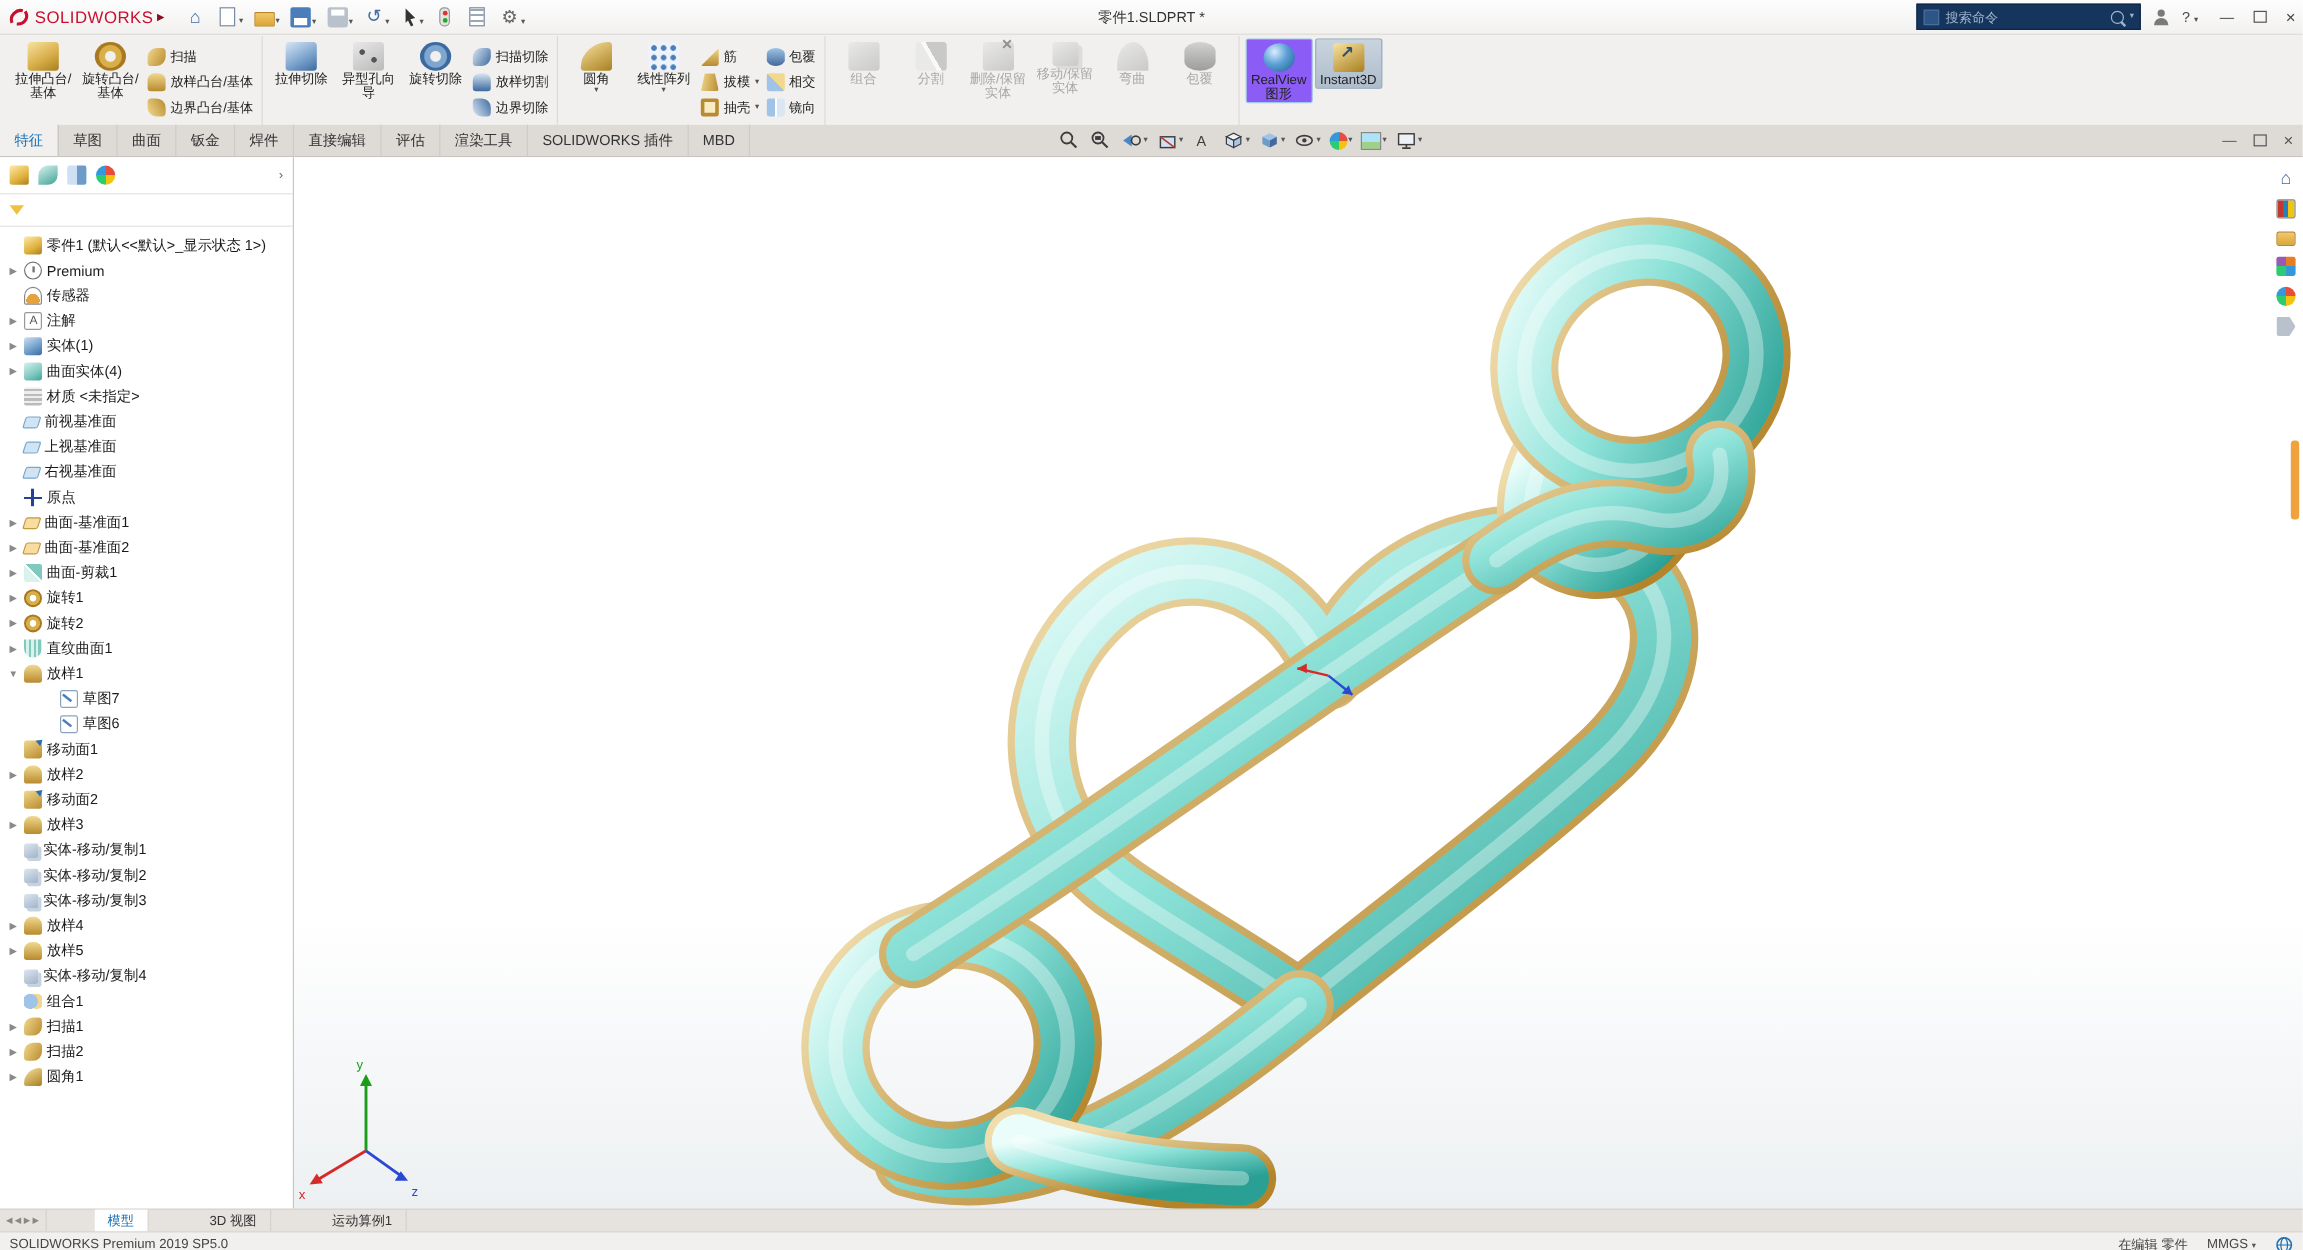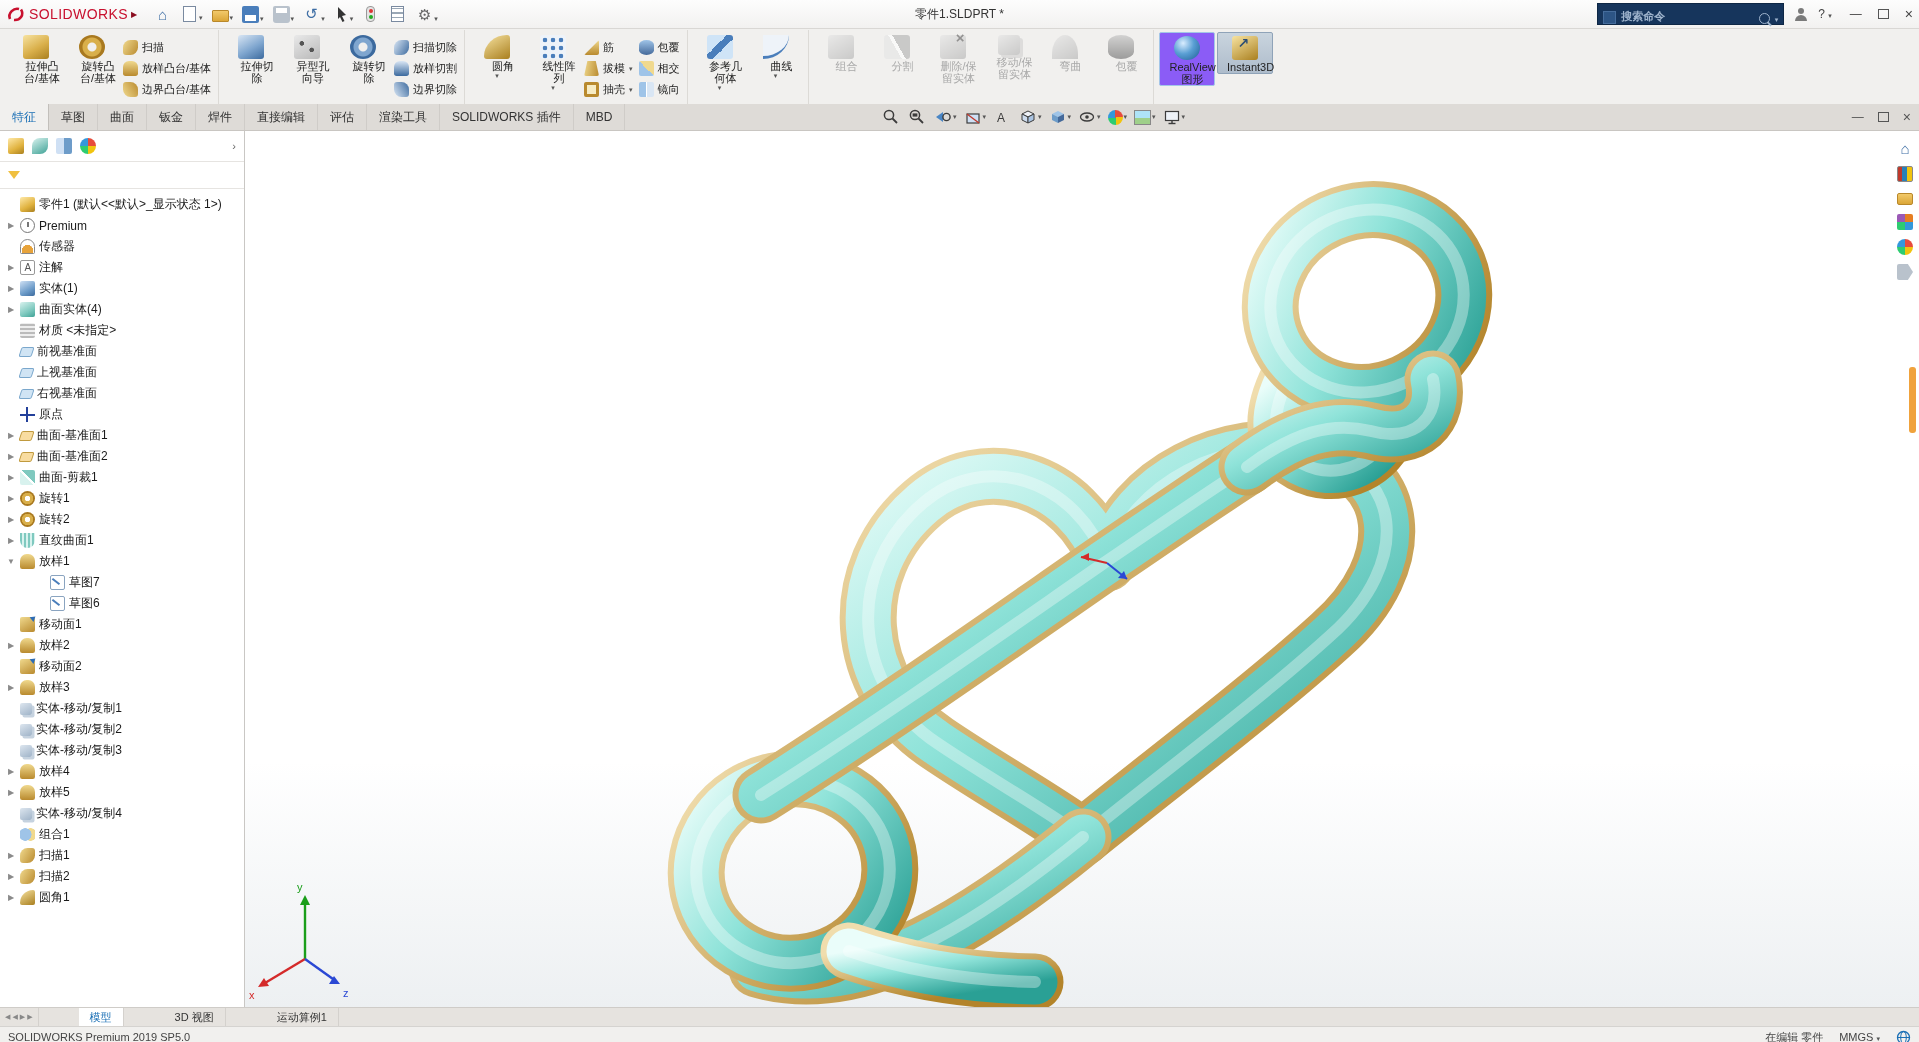--- a/index.html
+++ b/index.html
@@ -12,39 +12,39 @@
             display:flex;align-items:center;padding:0 6px;position:relative;}
   .logo{display:flex;align-items:center;gap:3px;}
   .logo-text{color:#c8102e;font-weight:normal;font-size:14px;letter-spacing:.4px;}
   .logo-fly{color:#8b0d20;font-size:8px;}
   .qa{display:flex;align-items:center;gap:3px;margin-left:14px;}
   .qa-btn{display:flex;align-items:flex-end;gap:1px;padding:2px 3px;border-radius:2px;}
   .qi{width:17px;height:17px;display:inline-block;position:relative;}
   .dd{font-size:7px;color:#555;line-height:8px;}
   .doc-title{position:absolute;left:50%;transform:translateX(-50%);color:#333;font-size:12px;}
   .tb-right{margin-left:auto;display:flex;align-items:center;gap:10px;}
-  .search{width:175px;height:20px;background:#16355c;border:1px solid #0e2745;display:flex;align-items:flex-end;
-          gap:5px;padding:0 5px;color:#9fb4cd;font-size:11px;font-weight:bold;}
+  .search{width:175px;height:20px;background:#16355c;border:1px solid #0e2745;display:flex;align-items:center;
+          gap:5px;padding:0 5px;color:#9fb4cd;font-size:11px;}
   .search .sq{width:11px;height:11px;background:#2d5585;border:1px solid #466d9c;}
   .lens{width:9px;height:9px;border:1.5px solid #9fb4cd;border-radius:50%;position:relative;display:inline-block;}
   .lens::after{content:"";position:absolute;width:5px;height:1.5px;background:#9fb4cd;transform:rotate(45deg);left:7px;top:9px;}
   .person{width:14px;height:14px;position:relative;display:inline-block;}
   .person::before{content:"";position:absolute;left:4px;top:1px;width:6px;height:6px;border-radius:50%;background:#7a7a7a;}
   .person::after{content:"";position:absolute;left:1px;top:8px;width:12px;height:6px;border-radius:6px 6px 0 0;background:#7a7a7a;}
   .help{color:#444;font-size:12px;}
   .winbtns{display:flex;align-items:center;gap:16px;margin-left:8px;color:#444;}
   .maxbox{width:9px;height:8px;border:1.2px solid #555;display:inline-block;}
   .closex{font-size:14px;}
 
   
   .ribbon{height:74px;background:#f1f0ee;display:flex;align-items:stretch;padding:1px 0 0 4px;}
   .rgroup{display:flex;align-items:flex-start;padding:2px 5px 0 5px;border-right:1px solid #dcdad6;gap:2px;}
   .bb{width:54px;display:flex;flex-direction:column;align-items:center;text-align:center;
       font-size:11px;line-height:12px;color:#222;padding-top:3px;border-radius:2px;}
-  .bb .bl{display:block;max-width:54px;margin-top:1px;margin-left:12px;}
+  .bb .bl{display:block;max-width:54px;margin-top:1px;}
   .bcol{display:flex;flex-direction:column;gap:2px;padding-top:6px;}
   .sb{display:flex;align-items:center;gap:4px;font-size:11px;height:19px;padding:0 2px;color:#222;white-space:nowrap;}
   .ri{width:26px;height:24px;border-radius:3px;flex:none;position:relative;}
   .rsi{width:15px;height:15px;border-radius:2px;flex:none;position:relative;}
   .g-disabled .bb{color:#a8a8a8;}
   .g-disabled [data-icon]{filter:grayscale(1);opacity:.6;}
   .realview-active{background:#8b5cf6;border:1px solid #a3c6e8;}
   .instant-active{background:linear-gradient(#c9d4de,#aebccb);border:1px solid #8fa3b8;}
 
   
@@ -331,32 +331,20 @@
         </div>
       <div class="sb">
           <span class="rsi" data-icon="intersect"></span>
           <span>相交</span>
         </div>
       <div class="sb">
           <span class="rsi" data-icon="mirror"></span>
           <span>镜向</span>
         </div>
     </div>
-  </div>
-  <div class="rgroup">
-    <div class="bb">
-        <span class="ri" data-icon="reference-geometry"></span>
-        <span class="bl">参考几何体</span>
-        <span class="dd">▾</span>
-      </div>
-    <div class="bb">
-        <span class="ri" data-icon="curves"></span>
-        <span class="bl">曲线</span>
-        <span class="dd">▾</span>
-      </div>
   </div>
   <div class="rgroup g-disabled">
     <div class="bb">
         <span class="ri" data-icon="combine"></span>
         <span class="bl">组合</span>
       </div>
     <div class="bb">
         <span class="ri" data-icon="split"></span>
         <span class="bl">分割</span>
       </div>

